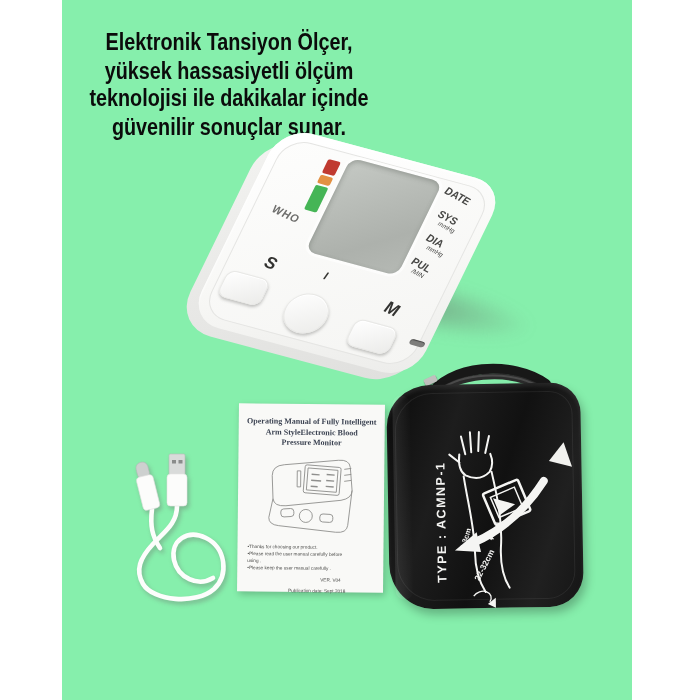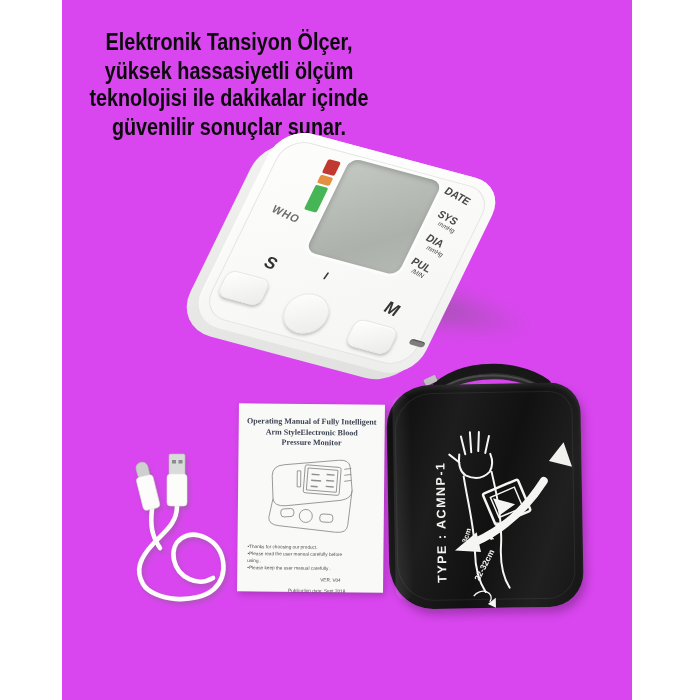--- a/index.html
+++ b/index.html
@@ -1,17 +1,17 @@
 <!DOCTYPE html>
 <html><head>
 <meta charset="utf-8">
 <style>
   html,body{margin:0;padding:0;width:700px;height:700px;background:#ffffff;overflow:hidden;
     font-family:"Liberation Sans",sans-serif;}
-  .stage{position:absolute;left:62px;top:0;width:570px;height:700px;background:#d946ef;}
+  .stage{position:absolute;left:62px;top:0;width:570px;height:700px;background:#86efac;}
 
   
   .header{position:absolute;left:0;top:28px;width:334px;text-align:center;color:#0b0b0b;
     font-weight:bold;font-size:23px;line-height:26.5px;transform:scale(.86,1.06);transform-origin:50% 0;}
 
   
   .device-shadow{position:absolute;left:236px;top:278px;width:238px;height:52px;
     background:radial-gradient(ellipse at 45% 50%,rgba(100,100,98,.55),rgba(100,100,98,0) 70%);
     filter:blur(7px);transform:rotate(12deg);}
   .device{position:absolute;left:169px;top:147px;width:232px;height:212px;

